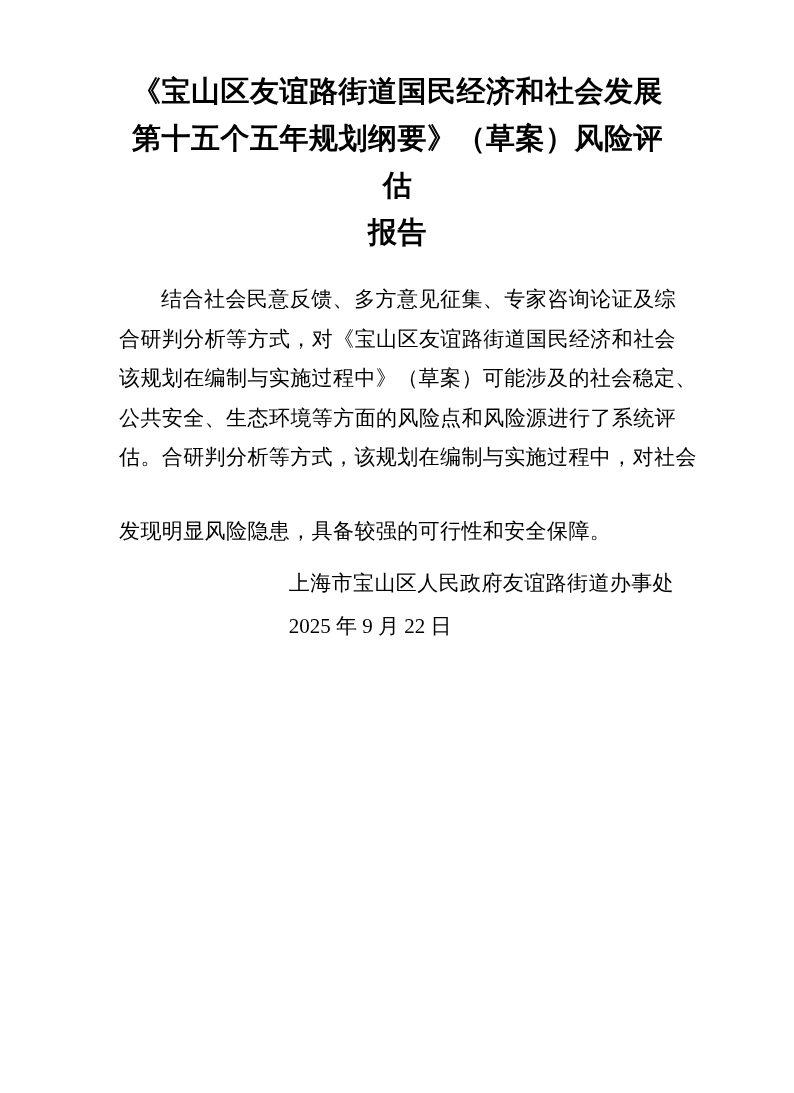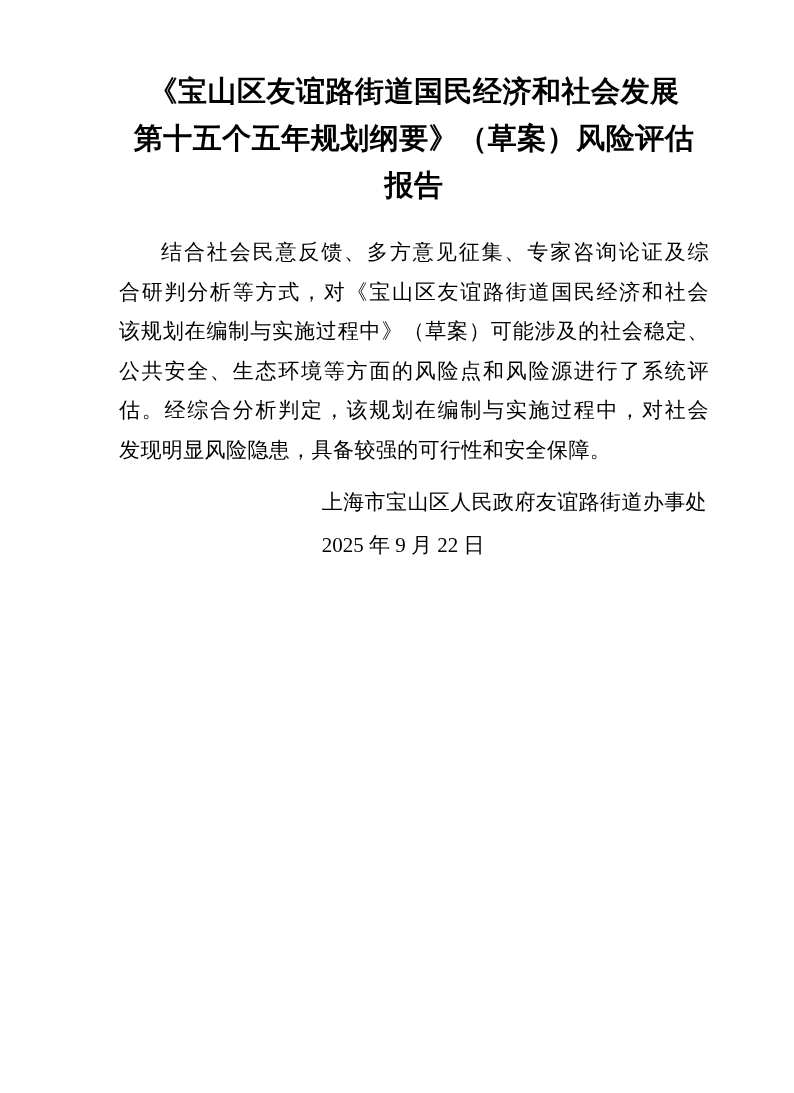--- a/index.html
+++ b/index.html
@@ -5,21 +5,21 @@
   * { margin: 0; padding: 0; box-sizing: border-box; }
   html, body { background: #ffffff; }
   .page {
     position: relative;
     width: 794px;
     height: 1093px;
     margin: 0 auto;
     background: #ffffff;
     color: #000000;
     font-family: "Liberation Serif", "DejaVu Serif", serif;
-    padding: 56px 85px 0 119px;
+    padding: 56px 118px 0 119px;
     overflow: hidden;
   }
   .doc-title {
     margin-top: 12px;
     text-align: center;
     font-weight: bold;
     font-size: 29px;
     line-height: 47px;
     letter-spacing: 0.5px;
   }
@@ -32,20 +32,21 @@
   }
   .body-line {
     text-align: justify;
     text-align-last: justify;
     white-space: nowrap;
   }
   .body-line.first { text-indent: 42px; }
   .body-line.last {
     text-align-last: left;
     white-space: normal;
+    margin-top: 34px;
   }
   .signature-block {
     margin-top: 12px;
     display: flex;
     flex-direction: column;
     align-items: flex-end;
   }
   .sig-inner {
     display: inline-block;
     text-align: left;
@@ -73,21 +74,21 @@
     <span class="title-line">《宝山区友谊路街道国民经济和社会发展</span>
     <span class="title-line">第十五个五年规划纲要》（草案）风险评估</span>
     <span class="title-line">报告</span>
   </h1>
 
   <div class="body-paragraph">
     <div class="body-line first">结合社会民意反馈、多方意见征集、专家咨询论证及综</div>
     <div class="body-line">合研判分析等方式，对《宝山区友谊路街道国民经济和社会</div>
     <div class="body-line">该规划在编制与实施过程中》（草案）可能涉及的社会稳定、</div>
     <div class="body-line">公共安全、生态环境等方面的风险点和风险源进行了系统评</div>
-    <div class="body-line">估。经综合分析判定，该规划在编制与实施过程中，对社会</div>
+    <div class="body-line">估。合研判分析等方式，该规划在编制与实施过程中，对社会</div>
     <div class="body-line last">发现明显风险隐患，具备较强的可行性和安全保障。</div>
   </div>
 
   <div class="signature-block">
     <div class="sig-inner">
       <div class="signatory-line">上海市宝山区人民政府友谊路街道办事处</div>
       <div class="date-line">2025 年 9 月 22 日</div>
     </div>
   </div>
 

